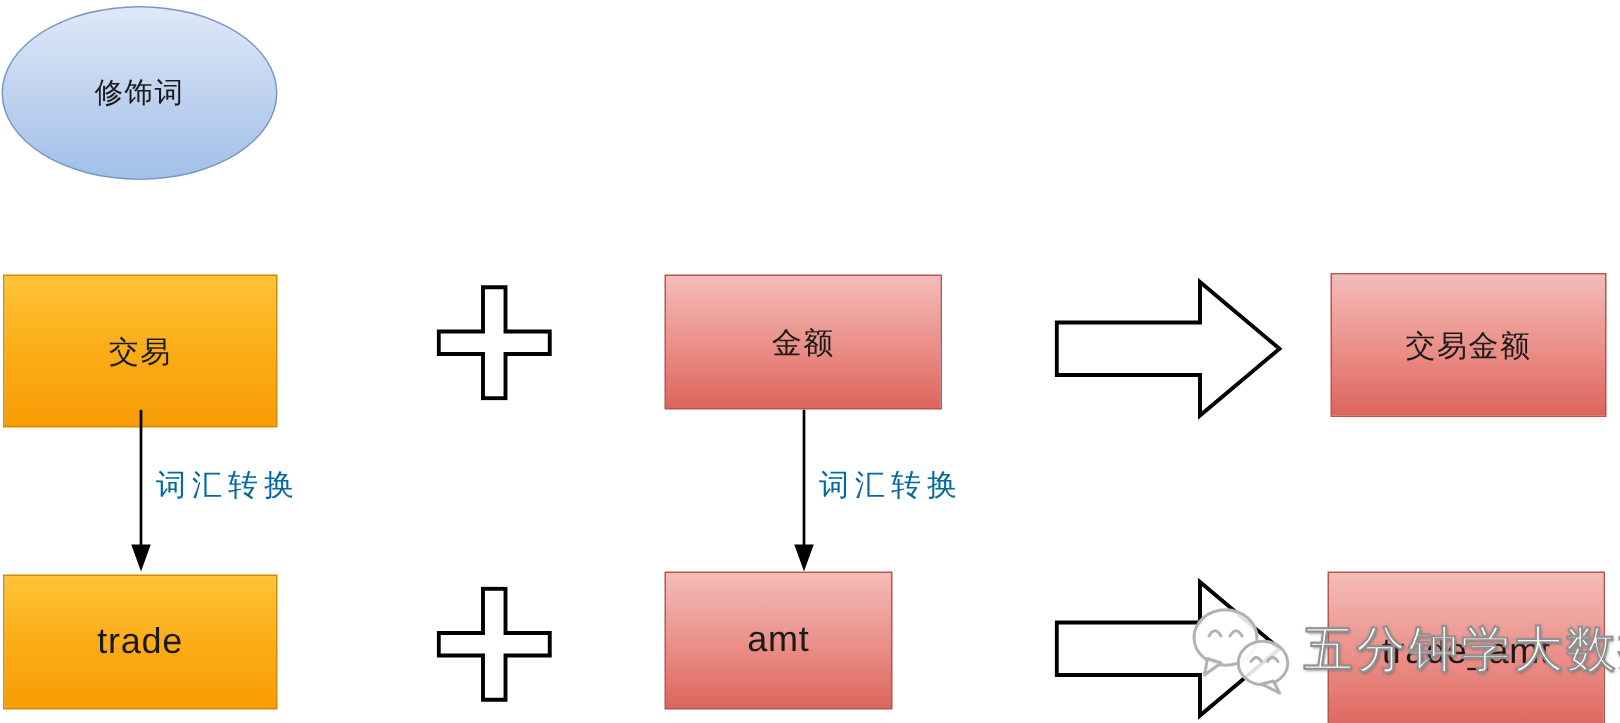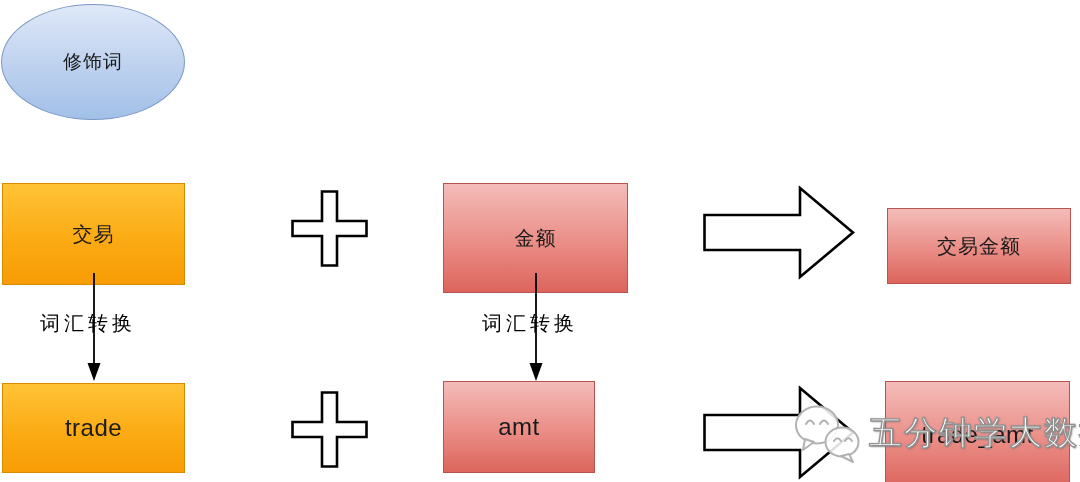--- a/index.html
+++ b/index.html
@@ -25,22 +25,22 @@
     background:linear-gradient(180deg,#ffc337 0%,#fbab14 55%,#f89c05 100%);
     border:1.6px solid #d78c00;
   }
   .box.red{
     background:linear-gradient(180deg,#f4bcb9 0%,#ea8d86 55%,#dc655d 100%);
     border:1.6px solid #b85450;
   }
   .latin{font-size:24px;letter-spacing:0.5px;}
   .shape-svg{display:block;}
   .transform-label{
-    font-size:20px;letter-spacing:4px;color:#000000;
-    text-align:left;width:160px;
+    font-size:20px;letter-spacing:4px;color:#0369a1;
+    text-align:right;width:160px;
   }
   .watermark{
     display:flex;align-items:center;gap:6px;z-index:30;
   }
   .wm-text{
     font-size:33px;letter-spacing:2px;color:#ffffff;
     -webkit-text-stroke:1.3px #919191;
     text-shadow:0 0 2px rgba(120,120,120,0.85),1px 1px 2px rgba(110,110,110,0.7);
     white-space:nowrap;
   }
@@ -55,29 +55,29 @@
   </div>
 
   <div class="abs box orange" style="left:2px;top:183px;width:183px;height:102px;">
     <span>交易</span>
   </div>
 
   <svg class="abs shape-svg" style="left:291px;top:190px;" width="77" height="77" viewBox="0 0 77 77">
     <polygon points="31,1.5 46,1.5 46,31 75.5,31 75.5,46 46,46 46,75.5 31,75.5 31,46 1.5,46 1.5,31 31,31" fill="#ffffff" stroke="#000000" stroke-width="2.6"></polygon>
   </svg>
 
-  <div class="abs box red" style="left:443px;top:183px;width:185px;height:110px;">
+  <div class="abs box red" style="left:443px;top:183px;width:185px;height:90px;">
     <span>金额</span>
   </div>
 
   <svg class="abs shape-svg" style="left:703px;top:185px;" width="152" height="95" viewBox="0 0 152 95">
     <polygon points="1.5,30 97,30 97,3 150,47.5 97,92 97,65 1.5,65" fill="#ffffff" stroke="#000000" stroke-width="2.6" stroke-linejoin="miter"></polygon>
   </svg>
 
-  <div class="abs box red" style="left:887px;top:182px;width:184px;height:76px;margin-top:26px;">
+  <div class="abs box red" style="left:887px;top:182px;width:184px;height:96px;">
     <span>交易金额</span>
   </div>
 
   <svg class="abs shape-svg" style="left:84px;top:273px;" width="20" height="110" viewBox="0 0 20 110">
     <line x1="10" y1="0" x2="10" y2="92" stroke="#000000" stroke-width="1.8"></line>
     <polygon points="3.5,90 16.5,90 10,108" fill="#000000"></polygon>
   </svg>
   <div class="abs transform-label" style="left:40px;top:310px;">词汇转换</div>
 
   <svg class="abs shape-svg" style="left:526px;top:273px;" width="20" height="110" viewBox="0 0 20 110">

